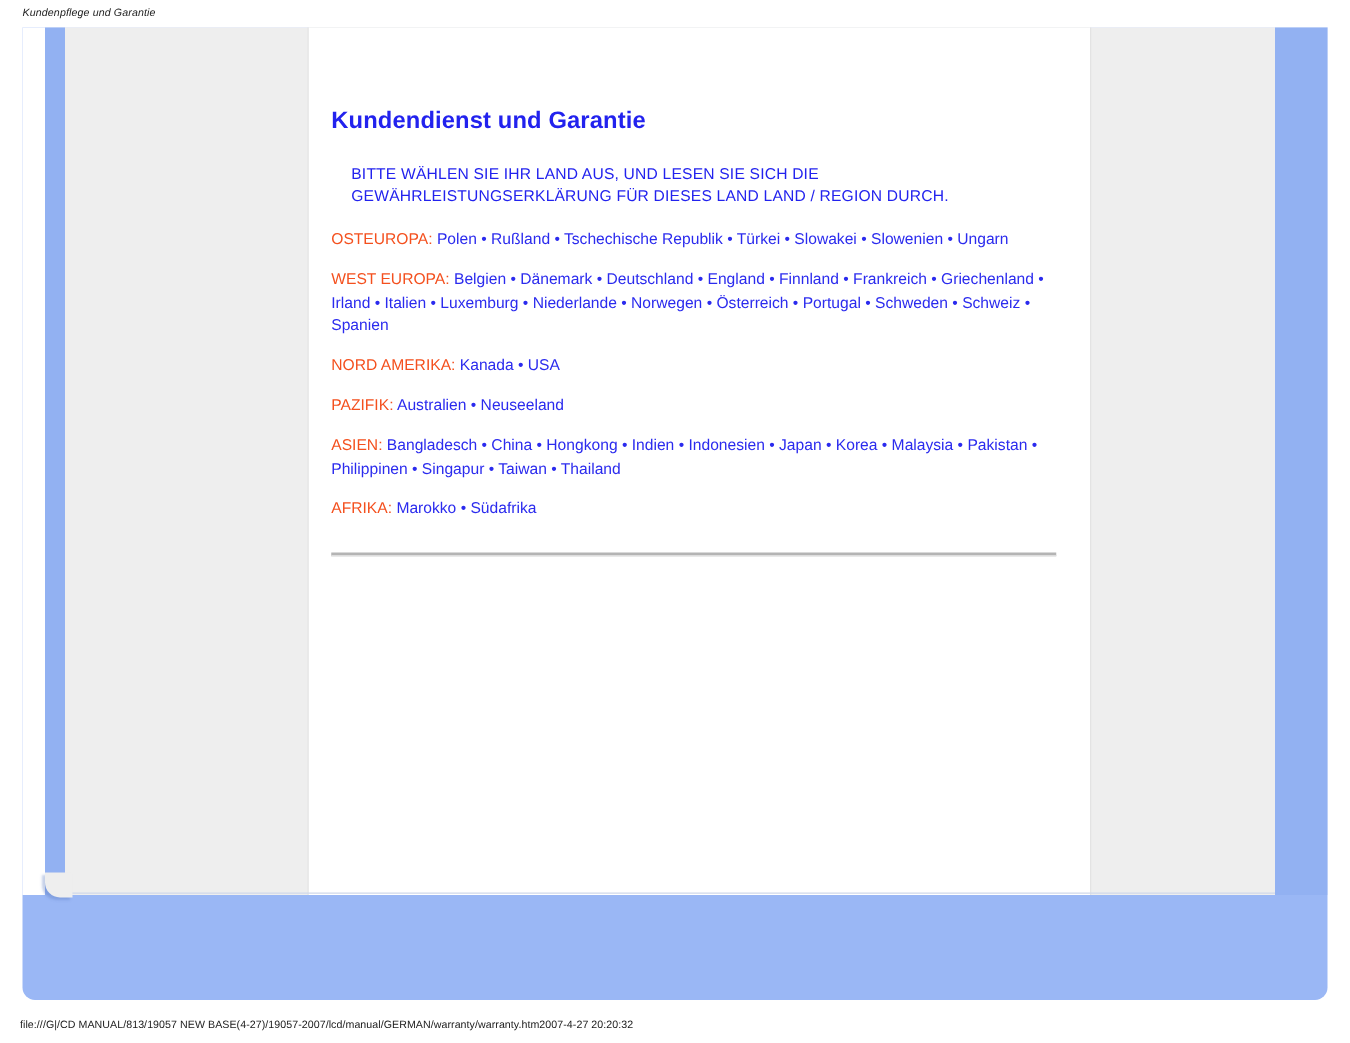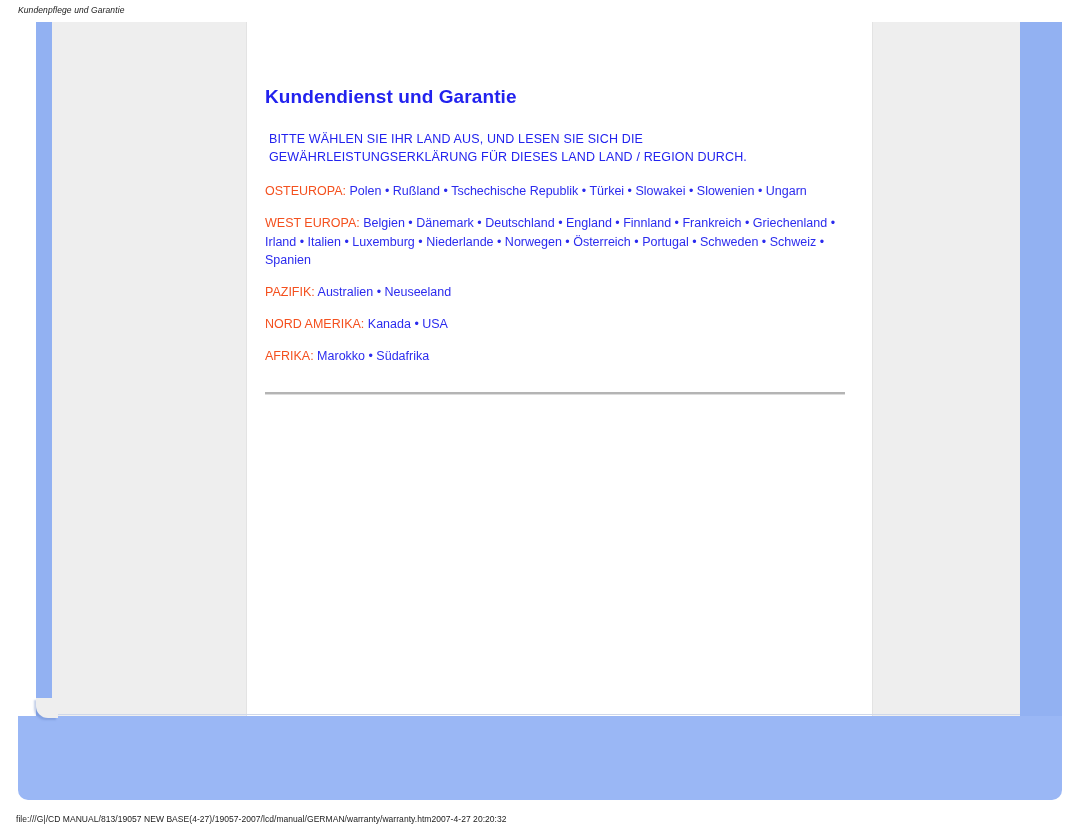--- a/index.html
+++ b/index.html
@@ -124,21 +124,21 @@
     width: 590px;
   }
   .doc-title {
     margin: 16px 0 22px 0;
     font-size: 19px;
     font-weight: bold;
     color: #2222ee;
     letter-spacing: 0.1px;
   }
   .lead {
-    margin: 0 0 16px 4px;
+    margin: 0 0 16px 16px;
     font-size: 12.5px;
     line-height: 18px;
     color: #2222ee;
     letter-spacing: 0.15px;
   }
   .region-block {
     margin: 0 0 13px 0;
     font-size: 12.5px;
     line-height: 18.8px;
     color: #2b2bee;
@@ -196,26 +196,30 @@
     <div>
       <p class="region-block">
         <span class="region-label">OSTEUROPA:</span>
         <span class="region-countries">Polen • Rußland • Tschechische Republik • Türkei • Slowakei • Slowenien • Ungarn</span>
       </p>
       <p class="region-block">
         <span class="region-label">WEST EUROPA:</span>
         <span class="region-countries">Belgien • Dänemark • Deutschland • England • Finnland • Frankreich • Griechenland • Irland • Italien • Luxemburg • Niederlande • Norwegen • Österreich • Portugal • Schweden • Schweiz • Spanien</span>
       </p>
       <p class="region-block">
+        <span class="region-label">NORD AMERIKA:</span>
+        <span class="region-countries">Kanada • USA</span>
+      </p>
+      <p class="region-block">
         <span class="region-label">PAZIFIK:</span>
         <span class="region-countries">Australien • Neuseeland</span>
       </p>
       <p class="region-block">
-        <span class="region-label">NORD AMERIKA:</span>
-        <span class="region-countries">Kanada • USA</span>
+        <span class="region-label">ASIEN:</span>
+        <span class="region-countries">Bangladesch • China • Hongkong • Indien • Indonesien • Japan • Korea • Malaysia • Pakistan • Philippinen • Singapur • Taiwan • Thailand</span>
       </p>
       <p class="region-block">
         <span class="region-label">AFRIKA:</span>
         <span class="region-countries">Marokko • Südafrika</span>
       </p>
     </div>
 
     <div class="content-rule"></div>
   </div>
 </div>

